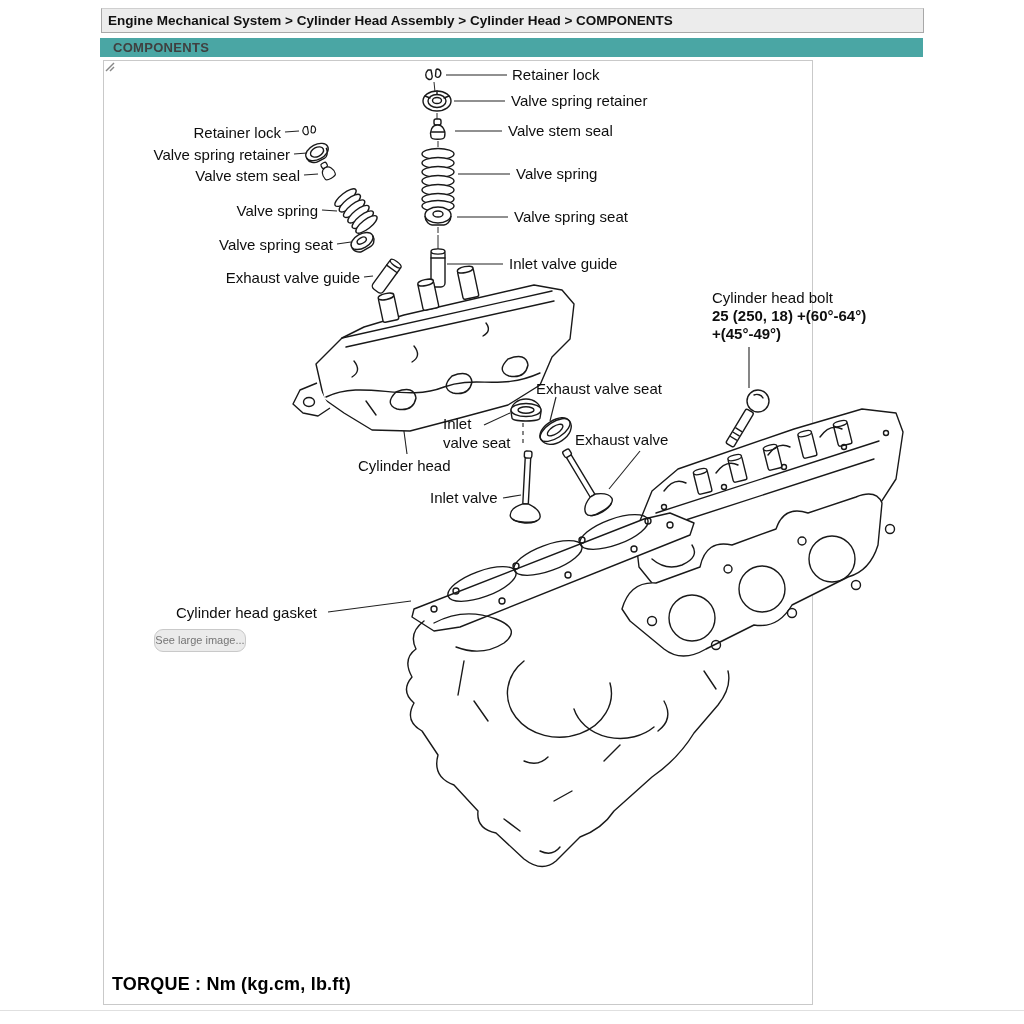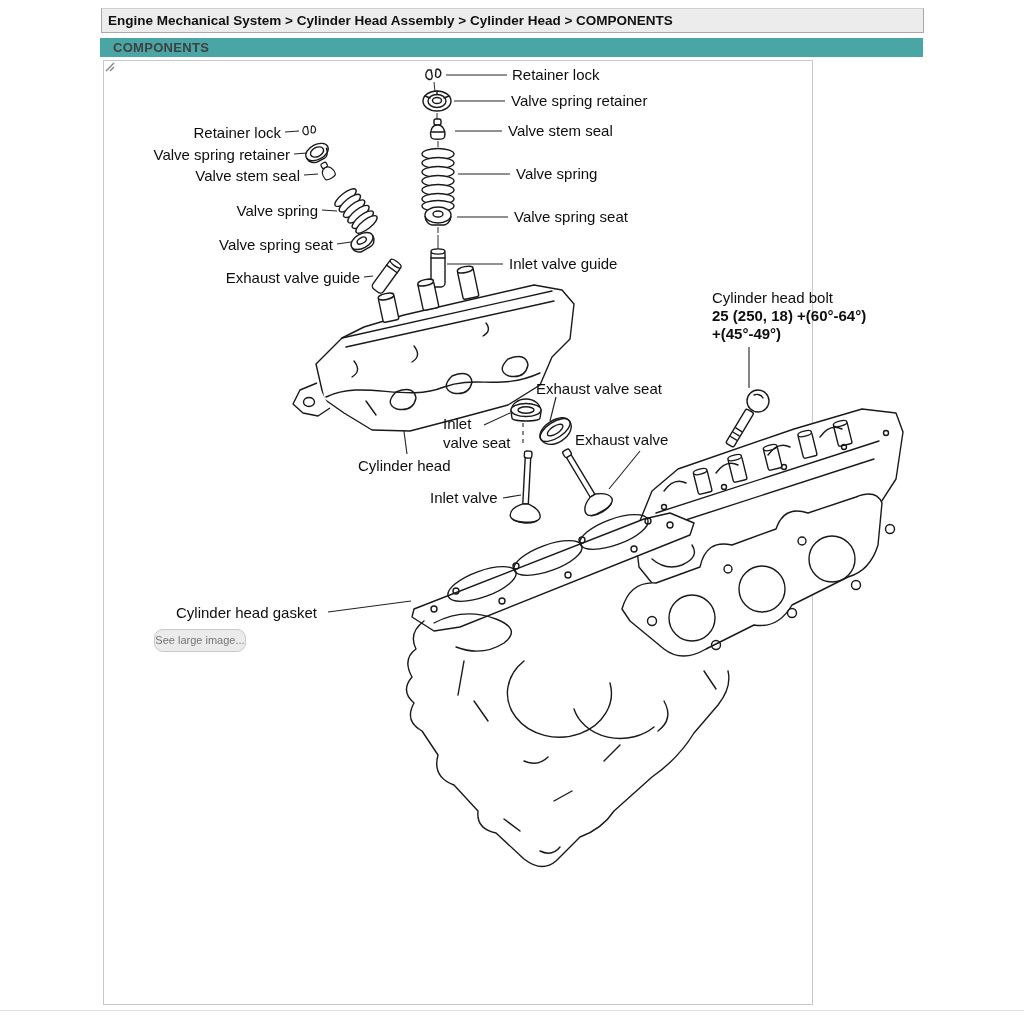--- a/index.html
+++ b/index.html
@@ -332,20 +332,21 @@
         <text x="72" y="557">Cylinder head gasket</text>
 
         <text x="608" y="242">Cylinder head bolt</text>
         <text x="608" y="260" class="bold">25 (250, 18) +(60°-64°)</text>
         <text x="608" y="278" class="bold">+(45°-49°)</text>
       </g>
     </svg>
 
     <button class="see-large-btn">See large image...</button>
 
+    <div class="torque-note">TORQUE : Nm (kg.cm, lb.ft)</div>
 
     <svg class="resize-grip" width="11" height="11">
       <line x1="2" y1="10" x2="10" y2="2" stroke="#888" stroke-width="1.4"></line>
       <line x1="6" y1="10" x2="10" y2="6" stroke="#888" stroke-width="1.4"></line>
     </svg>
   </div>
 
   <div class="bottom-rule"></div>
 </div>
 

